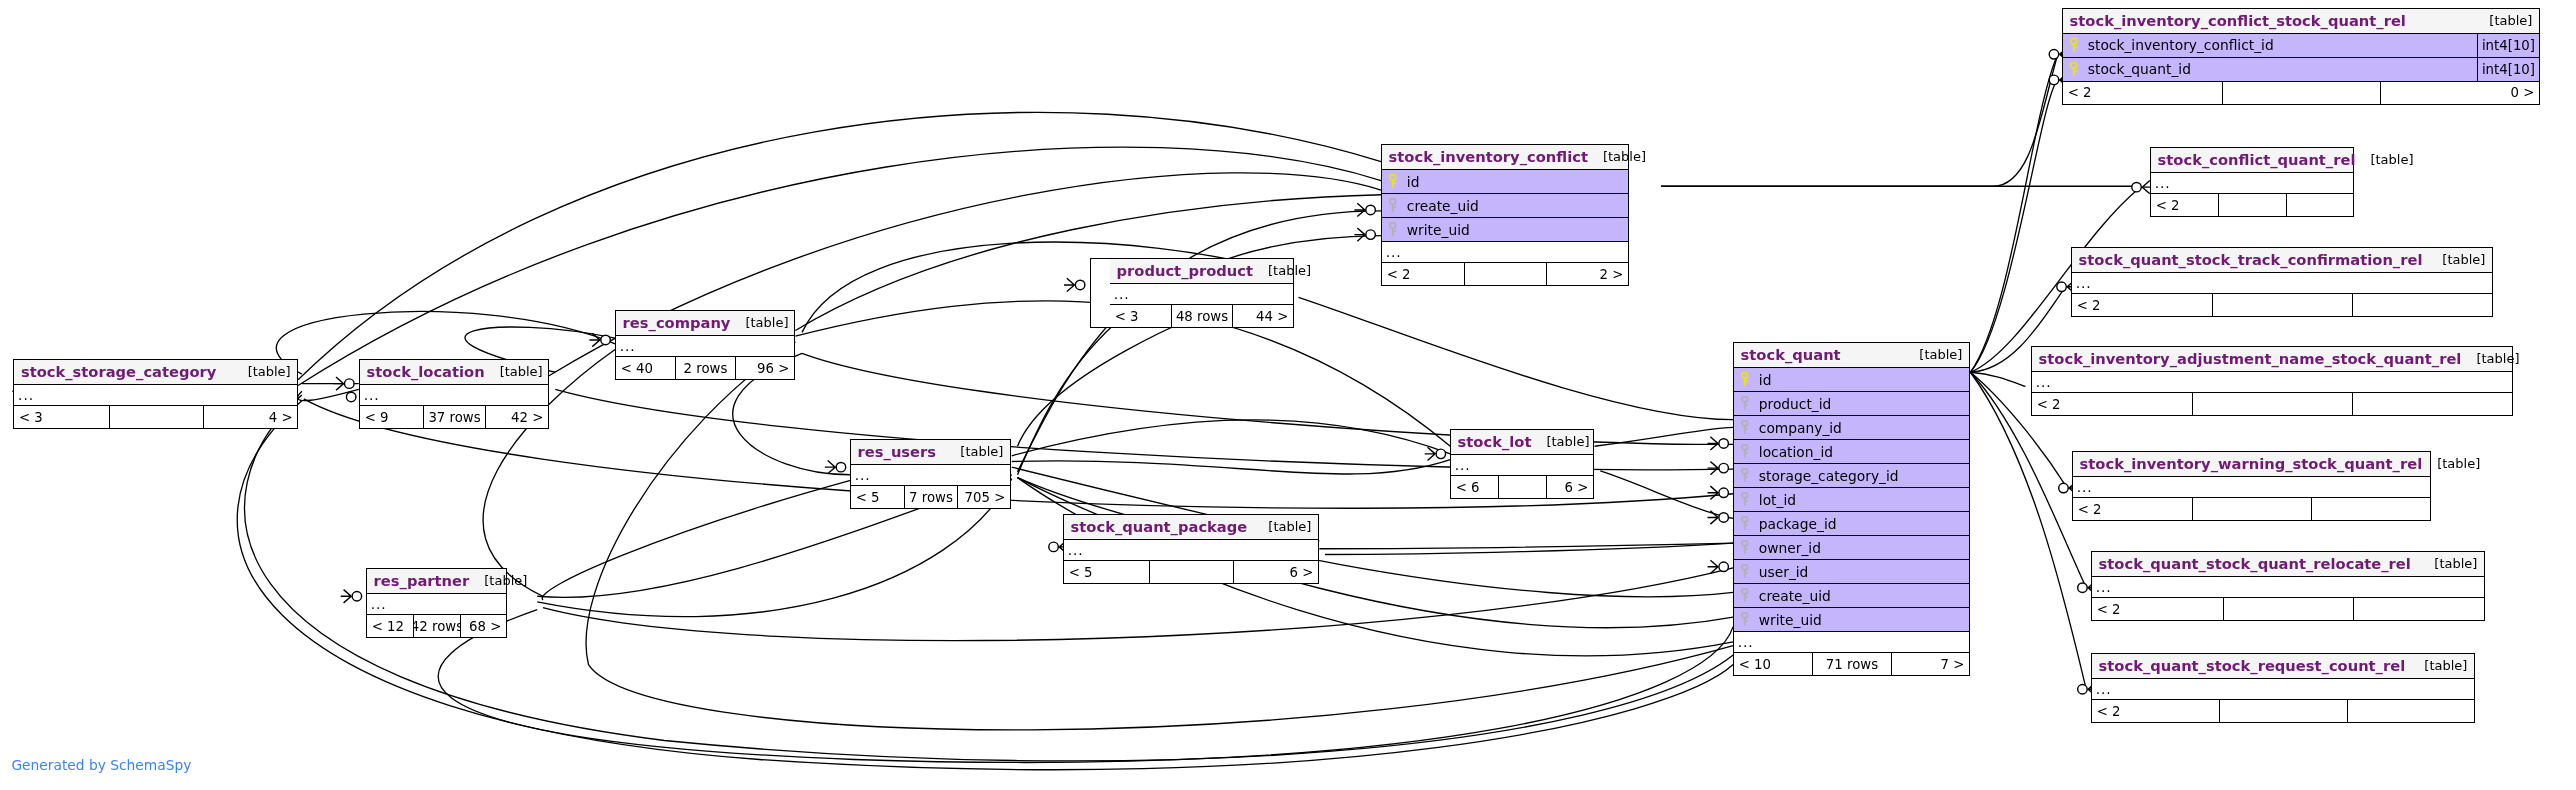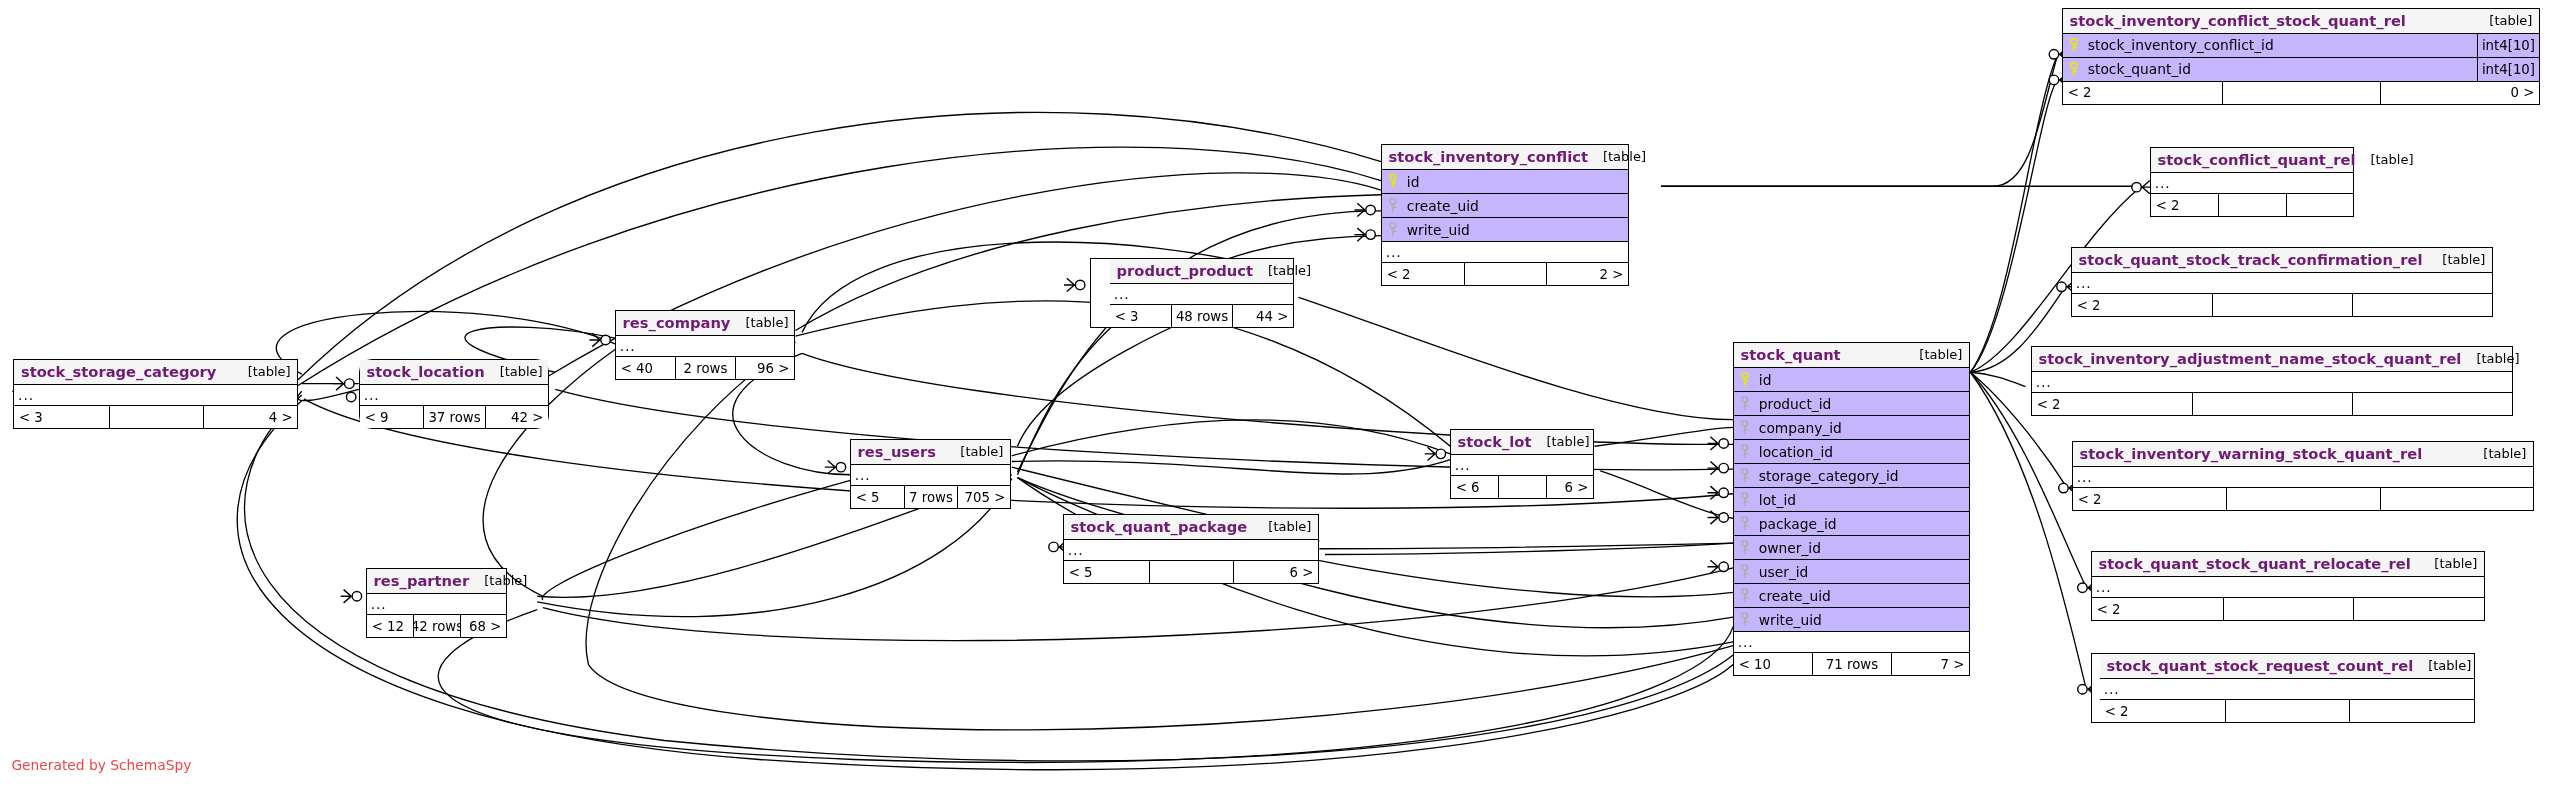--- a/index.html
+++ b/index.html
@@ -124,21 +124,21 @@
   .foot-mid  { justify-content: center; }
   .foot-right{ justify-content: flex-end; }
 
   .keyicon { display: block; }
 
   #footer-note {
     position: absolute;
     left: 11.4px;
     top: 757px;
     font-size: 13.8px;
-    color: #ef4444;
+    color: #3b82f6;
     font-family: "DejaVu Sans", "Liberation Sans", sans-serif;
     white-space: nowrap;
   }
 </style>
 </head>
 <body>
 
 <div id="canvas">
 
   <svg id="edges" viewBox="0 0 2714 833" xmlns="http://www.w3.org/2000/svg">
@@ -376,21 +376,21 @@
           <span class="tbl-name">stock_inventory_adjustment_name_stock_quant_rel</span>
           <span class="tbl-type">[table]</span>
         </div>
         <div class="tbl-ellipsis">...</div>
         <div class="tbl-foot">
           <span class="foot-cell foot-left">&lt; 2</span>
           <span class="foot-cell foot-mid"></span>
           <span class="foot-cell foot-right"></span>
         </div>
       </div>
-      <div class="table-node" style="left: 2072px; top: 441px; width: 462px;">
+      <div class="table-node" style="left: 2072px; top: 451px; width: 359px;">
         <div class="tbl-head">
           <span class="tbl-name">stock_inventory_warning_stock_quant_rel</span>
           <span class="tbl-type">[table]</span>
         </div>
         <div class="tbl-ellipsis">...</div>
         <div class="tbl-foot">
           <span class="foot-cell foot-left">&lt; 2</span>
           <span class="foot-cell foot-mid"></span>
           <span class="foot-cell foot-right"></span>
         </div>
@@ -400,21 +400,21 @@
           <span class="tbl-name">stock_quant_stock_quant_relocate_rel</span>
           <span class="tbl-type">[table]</span>
         </div>
         <div class="tbl-ellipsis">...</div>
         <div class="tbl-foot">
           <span class="foot-cell foot-left">&lt; 2</span>
           <span class="foot-cell foot-mid"></span>
           <span class="foot-cell foot-right"></span>
         </div>
       </div>
-      <div class="table-node" style="left: 2091px; top: 653px; width: 384px; padding-left: 8px;">
+      <div class="table-node" style="left: 2091px; top: 653px; width: 384px;">
         <div class="tbl-head">
           <span class="tbl-name">stock_quant_stock_request_count_rel</span>
           <span class="tbl-type">[table]</span>
         </div>
         <div class="tbl-ellipsis">...</div>
         <div class="tbl-foot">
           <span class="foot-cell foot-left">&lt; 2</span>
           <span class="foot-cell foot-mid"></span>
           <span class="foot-cell foot-right"></span>
         </div>
@@ -570,21 +570,21 @@
           <span class="tbl-name">stock_storage_category</span>
           <span class="tbl-type">[table]</span>
         </div>
         <div class="tbl-ellipsis">...</div>
         <div class="tbl-foot">
           <span class="foot-cell foot-left">&lt; 3</span>
           <span class="foot-cell foot-mid"></span>
           <span class="foot-cell foot-right">4 &gt;</span>
         </div>
       </div>
-      <div class="table-node" style="left: 359px; top: 359px; width: 190px; border-radius: 13px;">
+      <div class="table-node" style="left: 359px; top: 359px; width: 190px;">
         <div class="tbl-head">
           <span class="tbl-name">stock_location</span>
           <span class="tbl-type">[table]</span>
         </div>
         <div class="tbl-ellipsis">...</div>
         <div class="tbl-foot">
           <span class="foot-cell foot-left">&lt; 9</span>
           <span class="foot-cell foot-mid">37 rows</span>
           <span class="foot-cell foot-right">42 &gt;</span>
         </div>

